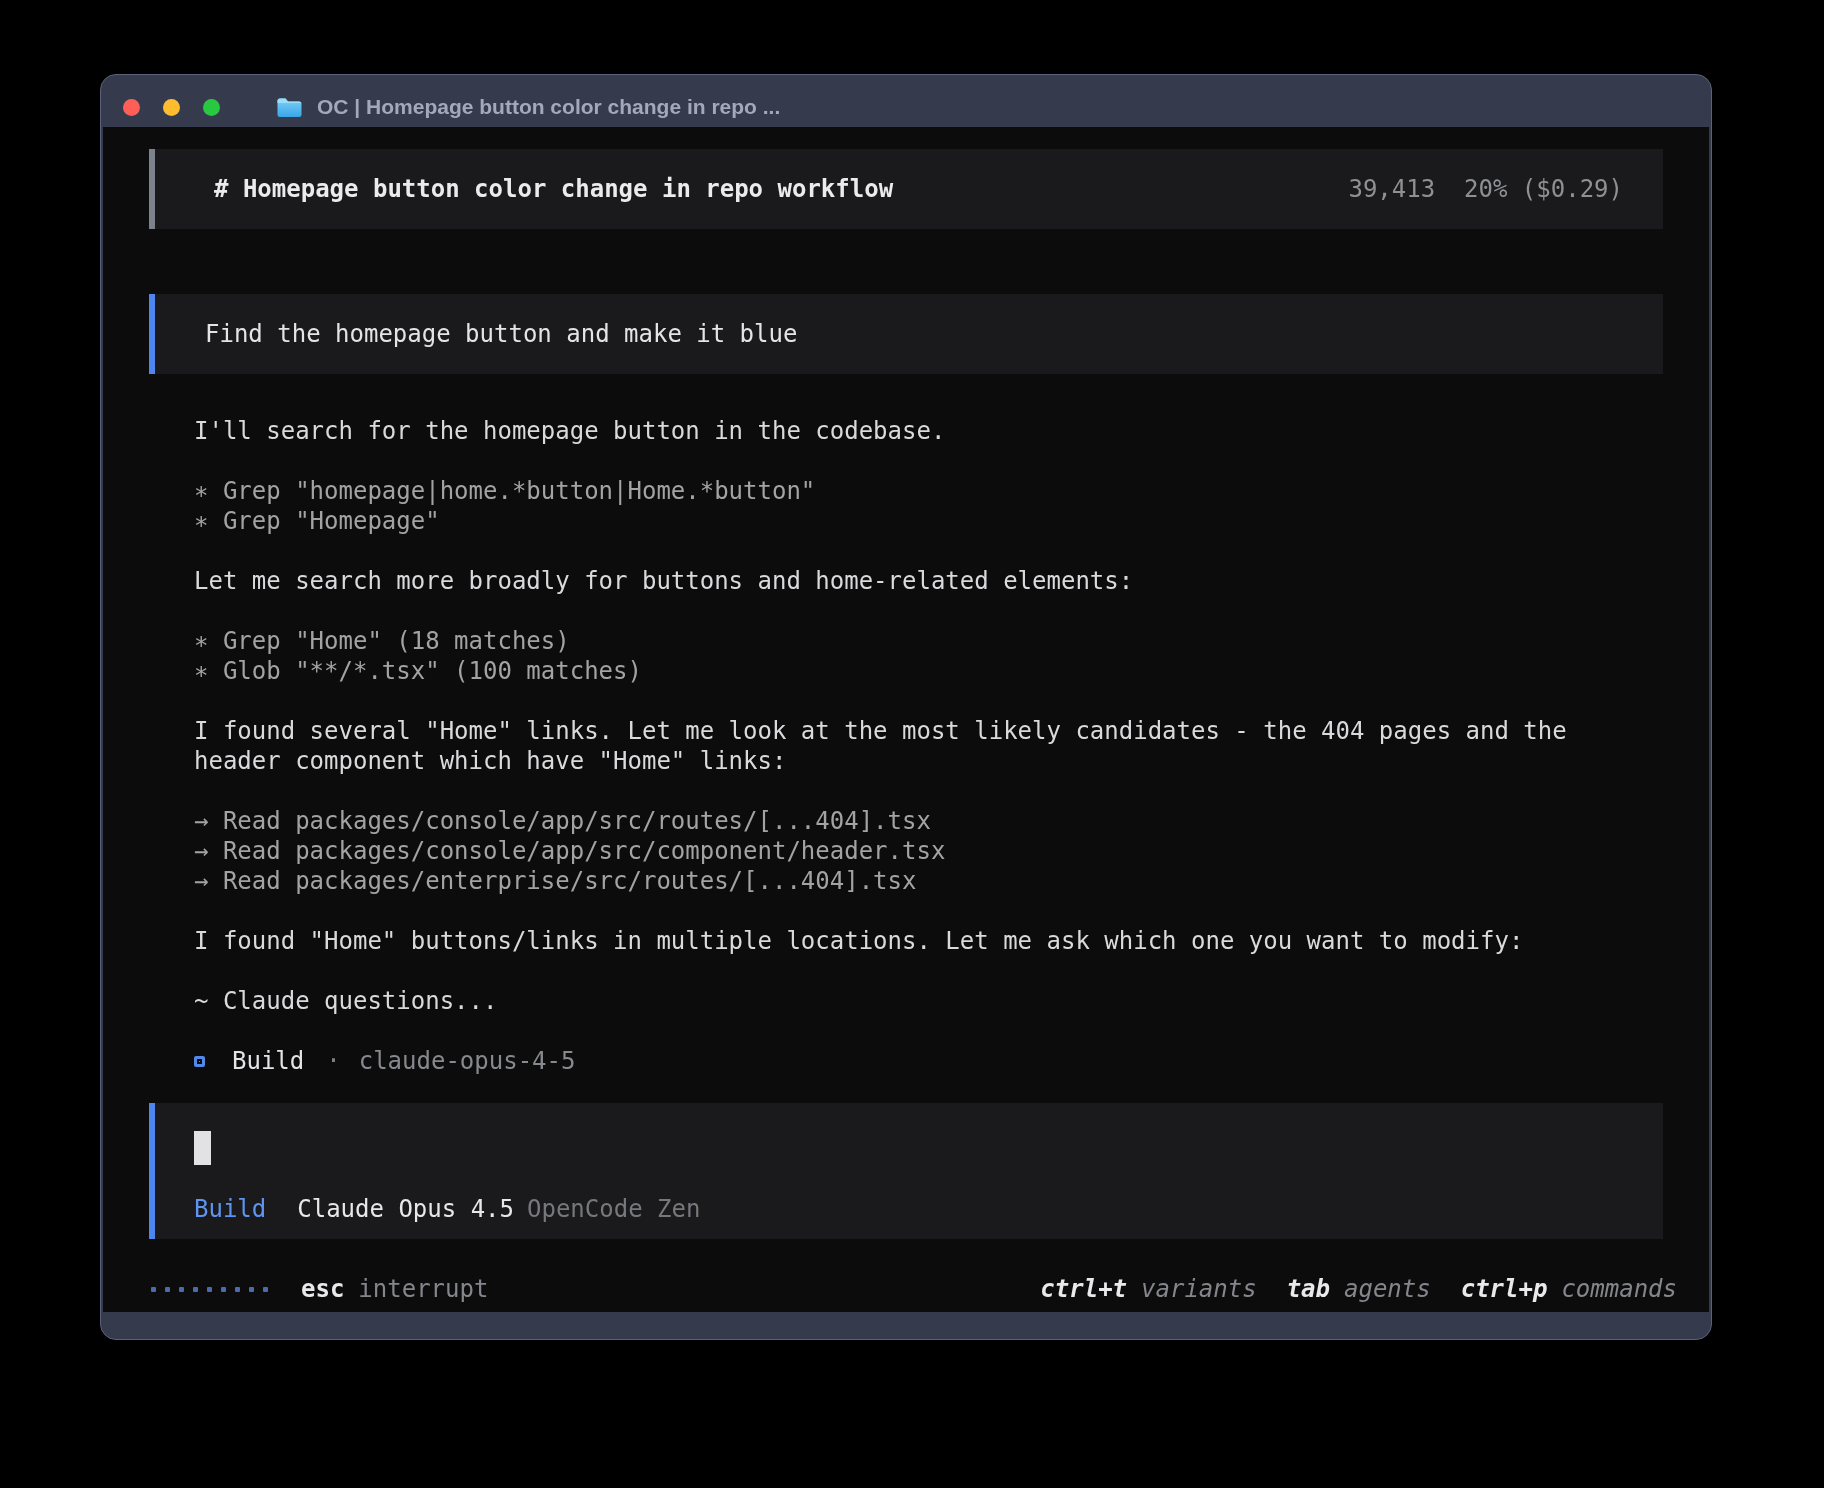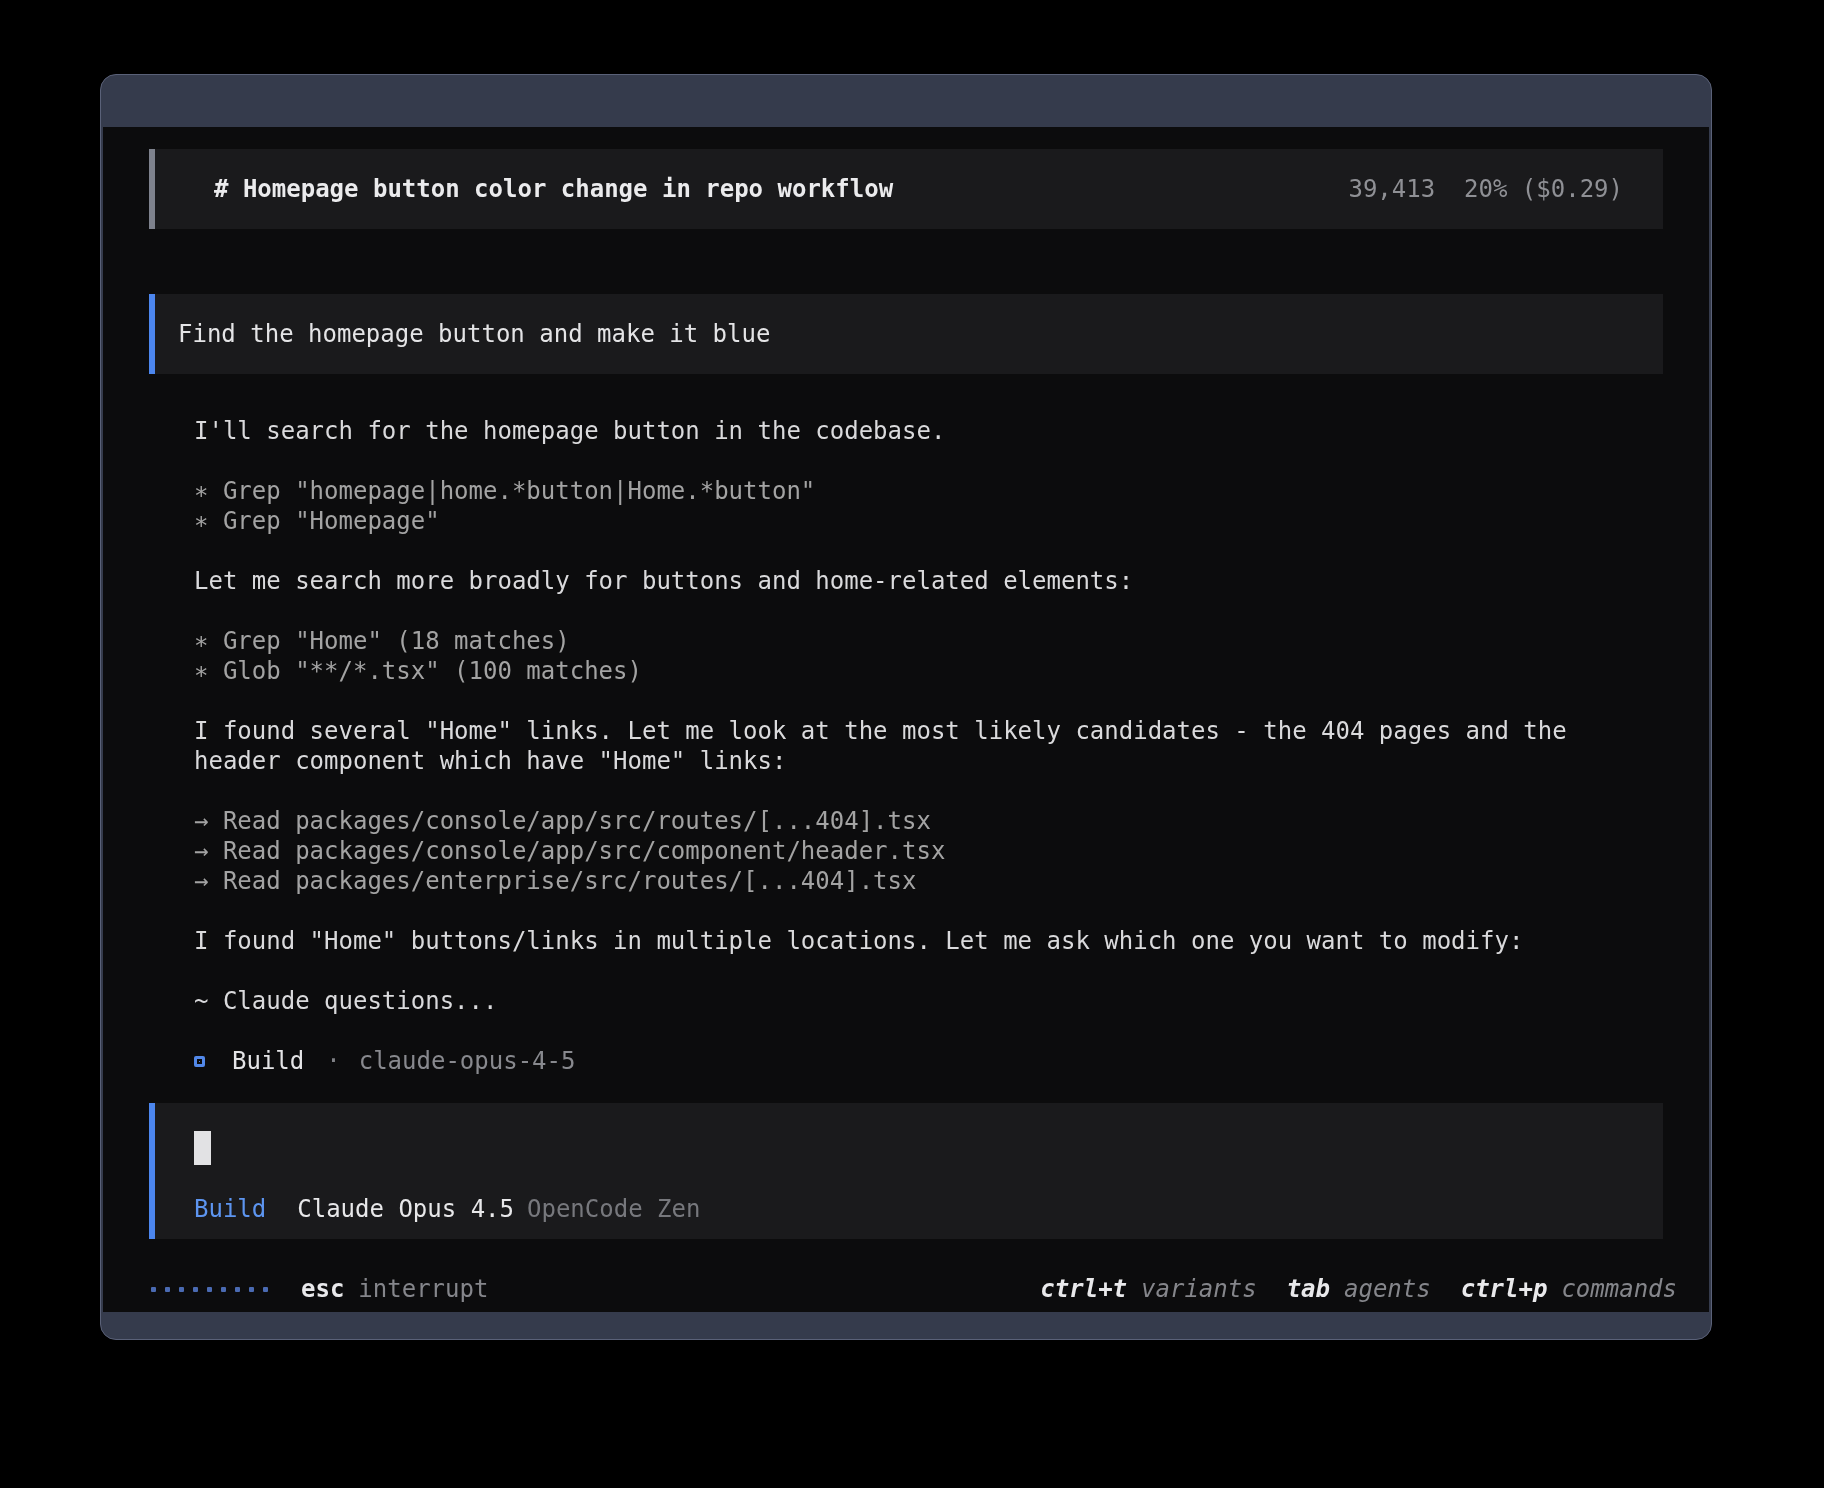--- a/index.html
+++ b/index.html
@@ -50,21 +50,21 @@
     display: flex; justify-content: space-between; align-items: center;
     padding: 0 40px 0 59px;
   }
   .header-title { color: #ebebed; font-weight: 700; white-space: pre; }
   .header-stats { color: #8f9095; white-space: pre; }
 
   .user-block {
     top: 167px; height: 80px;
     border-left-color: #4c86ee;
     display: flex; align-items: center;
-    padding-left: 23px;
+    padding-left: 50px;
     color: #e4e4e6; white-space: pre;
   }
 
   .transcript { position: absolute; left: 91px; top: 289px; right: 46px; }
   .line { height: 30px; line-height: 30px; white-space: pre; }
   .line.gap { margin-top: 30px; }
   .line.text { color: #dadadc; }
   .line.tool { color: #a3a3a3; }
 
   .agent-row { position: absolute; left: 91px; top: 919px; height: 30px; display: flex; align-items: center; }
@@ -99,20 +99,40 @@
   .hint { display: flex; align-items: baseline; }
   .key { color: #e9e9eb; font-weight: 700; margin-right: 14px; white-space: pre; }
   .lbl { color: #85868b; white-space: pre; }
   .shortcuts { display: flex; gap: 30px; font-style: italic; }
 </style>
 </head>
 <body>
 
 <div class="window">
 
+  <div class="titlebar">
+    <div class="lights">
+      <div class="light red"></div>
+      <div class="light yellow"></div>
+      <div class="light green"></div>
+    </div>
+    <div class="title-group">
+      <svg width="27" height="22" viewBox="0 0 27 22">
+        <defs>
+          <linearGradient id="fg" x1="0" y1="0" x2="0" y2="1">
+            <stop offset="0" stop-color="#7ed2f6"></stop>
+            <stop offset="1" stop-color="#39a5e9"></stop>
+          </linearGradient>
+        </defs>
+        <path d="M1.5 5 Q1.5 2.5 4 2.5 L9.5 2.5 L12 5.5 L23 5.5 Q25.5 5.5 25.5 8 L25.5 18.5 Q25.5 21 23 21 L4 21 Q1.5 21 1.5 18.5 Z" fill="url(#fg)"></path>
+        <path d="M1.5 7 L25.5 7 L25.5 8 Q25.5 5.5 23 5.5 L12 5.5 L9.5 2.5 L4 2.5 Q1.5 2.5 1.5 5 Z" fill="#9adef9"></path>
+      </svg>
+      <span class="title-text">OC | Homepage button color change in repo ...</span>
+    </div>
+  </div>
 
   <div class="content">
 
     <div class="block header-block">
       <span class="header-title"># Homepage button color change in repo workflow</span>
       <span class="header-stats">39,413  20% ($0.29)</span>
     </div>
 
     <div class="block user-block">
       <span>Find the homepage button and make it blue</span>

